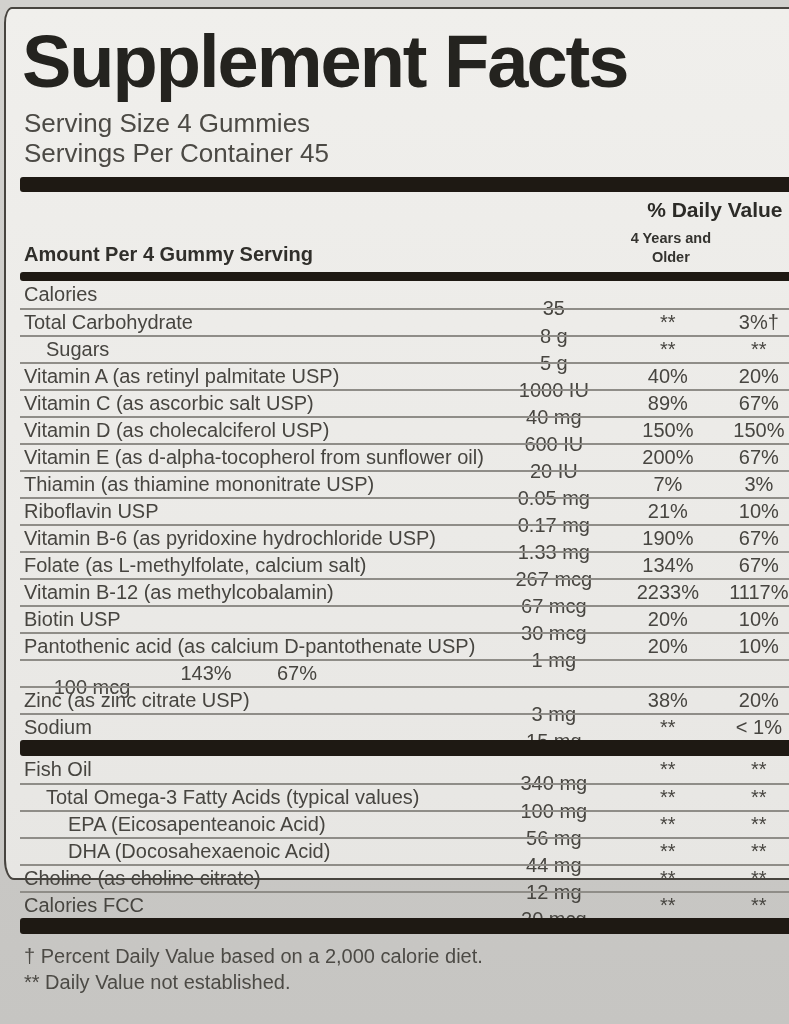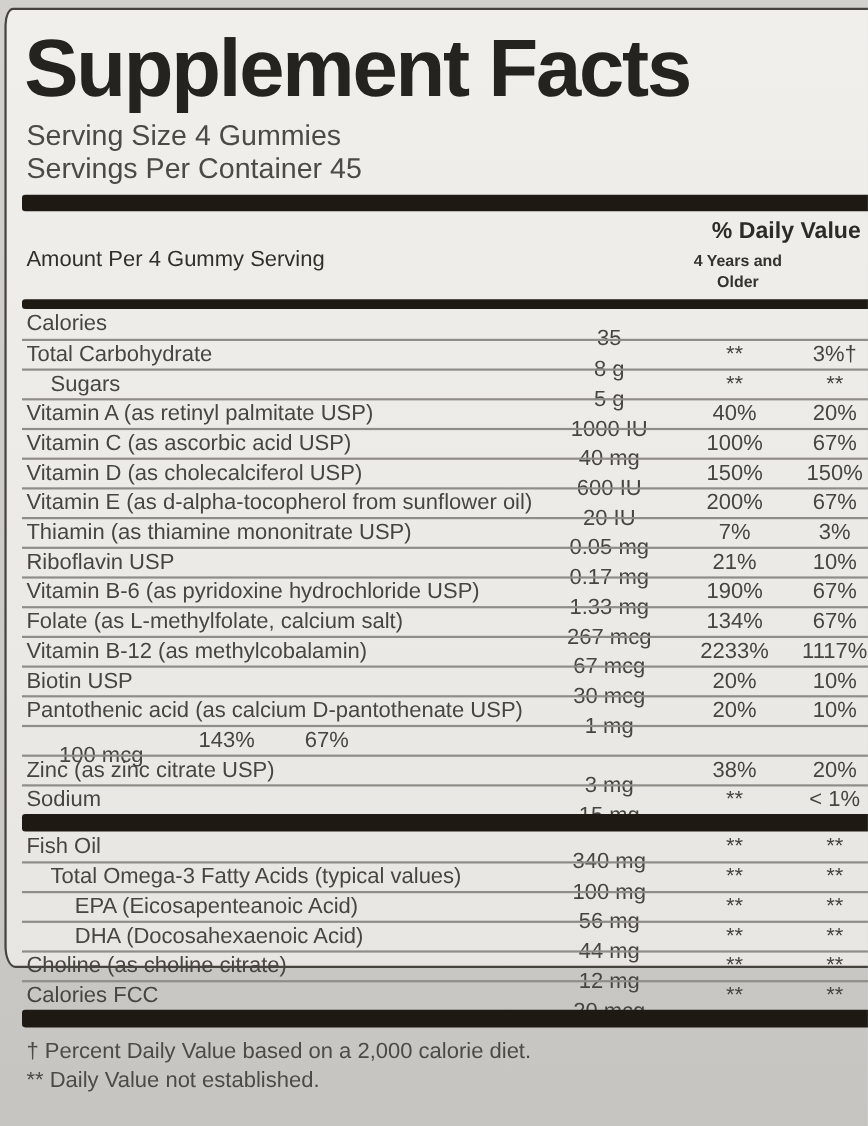--- a/index.html
+++ b/index.html
@@ -26,21 +26,21 @@
     line-height:.95; color:#24231f; margin:2px 0 12px 2px; white-space:nowrap;
   }
   .serving-line { font-size:26px; line-height:1.13; color:#4c4a45; padding-left:4px; }
   .bar { background:#1e1913; border-radius:3px; flex:none; }
   .bar-thick  { height:15px; margin-top:9px; }
   .bar-medium { height:9px; }
   .bar-heavy  { height:16px; }
 
   .colhead { display:flex; height:80px; flex:none; padding:0 2px; }
   .colhead-left { flex:1; display:flex; align-items:flex-end; }
-  .amount-head { font-weight:normal; font-size:20px; color:#302f2b; padding:0 0 24px 2px; }
+  .amount-head { font-weight:bold; font-size:20px; color:#302f2b; padding:0 0 6px 2px; }
   .amount-spacer { width:140px; }
   .dv-group { width:182px; text-align:center; padding-top:6px; }
   .dv-title { font-weight:bold; font-size:21px; color:#2c2b27; margin-bottom:7px; white-space:nowrap; }
   .dv-sub { display:flex; font-weight:bold; font-size:14.5px; line-height:1.3; color:#34332f; }
   .dv-sub-c3 { width:88px; }
   .dv-sub-c4 { width:94px; }
 
   .rows { display:flex; flex-direction:column; flex:none; }
   .row {
     display:flex; align-items:center; height:27px; box-sizing:border-box;
@@ -107,23 +107,23 @@
     <span class="cell dv3">**</span>
     <span class="cell dv4">**</span>
   </div>
         <div class="row">
     <span class="cell name">Vitamin A (as retinyl palmitate USP)</span>
     <span class="cell amount">1000 IU</span>
     <span class="cell dv3">40%</span>
     <span class="cell dv4">20%</span>
   </div>
         <div class="row">
-    <span class="cell name">Vitamin C (as ascorbic acid USP)</span>
+    <span class="cell name">Vitamin C (as ascorbic salt USP)</span>
     <span class="cell amount">40 mg</span>
-    <span class="cell dv3">100%</span>
+    <span class="cell dv3">89%</span>
     <span class="cell dv4">67%</span>
   </div>
         <div class="row">
     <span class="cell name">Vitamin D (as cholecalciferol USP)</span>
     <span class="cell amount">600 IU</span>
     <span class="cell dv3">150%</span>
     <span class="cell dv4">150%</span>
   </div>
         <div class="row">
     <span class="cell name">Vitamin E (as d-alpha-tocopherol from sunflower oil)</span>

